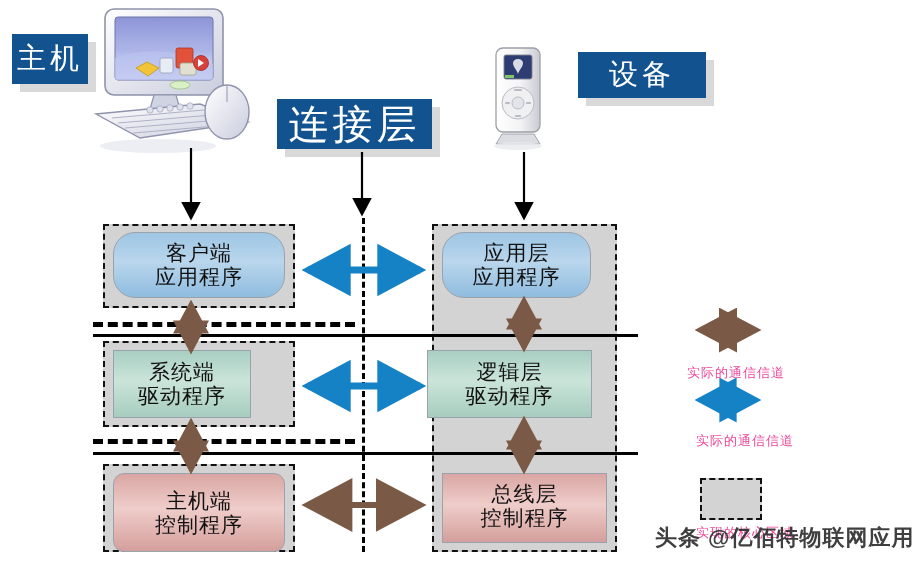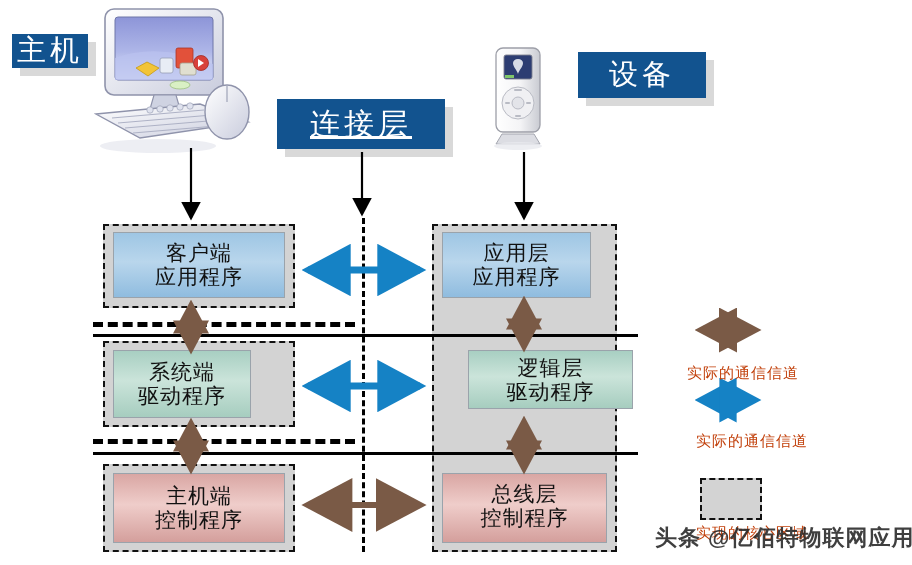--- a/index.html
+++ b/index.html
@@ -15,22 +15,22 @@
   
   .pill{
     position:absolute;
     background:#12538f;
     color:#ffffff;
     display:flex;align-items:center;justify-content:center;
     letter-spacing:4px;
     font-weight:400;
     box-shadow:8px 8px 0 0 #d9d9d9;
   }
-  .pill-host{left:12px;top:34px;width:76px;height:34px;font-size:29px;}
-  .pill-conn{left:277px;top:99px;width:168px;height:50px;font-size:30px;text-decoration:underline;}
+  .pill-host{left:12px;top:34px;width:76px;height:50px;font-size:29px;}
+  .pill-conn{left:277px;top:99px;width:155px;height:50px;font-size:40px;}
   .pill-dev{left:578px;top:52px;width:128px;height:46px;font-size:29px;}
 
   
   .pc{position:absolute;left:88px;top:6px;width:170px;height:152px;}
   .ipod{position:absolute;left:488px;top:46px;width:66px;height:112px;}
 
   
   .dashbox{
     position:absolute;
     background:#d3d3d3;
@@ -41,36 +41,36 @@
     position:absolute;
     box-sizing:border-box;
     border:1px solid #9aa3ab;
     display:flex;flex-direction:column;
     align-items:center;justify-content:center;
     font-size:21px;line-height:1.12;
     color:#111111;
     letter-spacing:1px;
     font-weight:400;
   }
-  .l-blue{background:linear-gradient(180deg,#9ec6e4 0%,#b9d6ec 45%,#8fbcdf 100%);}
+  .l-blue{background:linear-gradient(180deg,#9ec6e4 0%,#b9d6ec 45%,#8fbcdf 100%);border-radius:22px;}
   .l-green{background:linear-gradient(180deg,#a8cfc2 0%,#cbe4da 45%,#a6cdbf 100%);}
   .l-red{background:linear-gradient(180deg,#d9a6a3 0%,#efcdca 45%,#d49f9c 100%);}
 
   
   .sep-dash{position:absolute;height:0;border-top:5px dashed #000000;}
   .sep-solid{position:absolute;height:0;border-top:3.5px solid #000000;}
   .vdash{position:absolute;width:0;border-left:3.5px dashed #000000;}
 
   
   .arrows{position:absolute;left:0;top:0;width:912px;height:565px;pointer-events:none;}
 
   
   .legend-text{
     position:absolute;
-    font-size:15px;color:#c2410c;
+    font-size:13px;color:#ec4899;
     letter-spacing:1px;
     white-space:nowrap;
   }
   .legend-swatch{
     position:absolute;
     background:#d3d3d3;
     border:2.5px dashed #111111;
     box-sizing:border-box;
   }
   .watermark{
@@ -175,31 +175,31 @@
     <span>应用程序</span>
   </div>
 
   <div class="dashbox" style="left:103px;top:341px;width:192px;height:86px;"></div>
   <div class="layer l-green" style="left:113px;top:350px;width:138px;height:68px;">
     <span>系统端</span>
     <span>驱动程序</span>
   </div>
 
   <div class="dashbox" style="left:103px;top:464px;width:192px;height:88px;"></div>
-  <div class="layer l-red" style="left:113px;top:473px;width:172px;height:70px;">
+  <div class="layer l-red" style="left:113px;top:473px;width:172px;height:79px;border-radius:11px;">
     <span>主机端</span>
     <span>控制程序</span>
   </div>
 
   <div class="dashbox" style="left:432px;top:224px;width:185px;height:328px;"></div>
   <div class="layer l-blue" style="left:442px;top:232px;width:149px;height:66px;">
     <span>应用层</span>
     <span>应用程序</span>
   </div>
-  <div class="layer l-green" style="left:468px;top:350px;width:165px;height:59px;">
+  <div class="layer l-green" style="left:427px;top:350px;width:165px;height:68px;">
     <span>逻辑层</span>
     <span>驱动程序</span>
   </div>
   <div class="layer l-red" style="left:442px;top:473px;width:165px;height:70px;font-family:Liberation Mono, monospace;">
     <span>总线层</span>
     <span>控制程序</span>
   </div>
 
   <div class="sep-dash" style="left:93px;top:322px;width:262px;"></div>
   <div class="sep-solid" style="left:93px;top:334px;width:545px;"></div>

